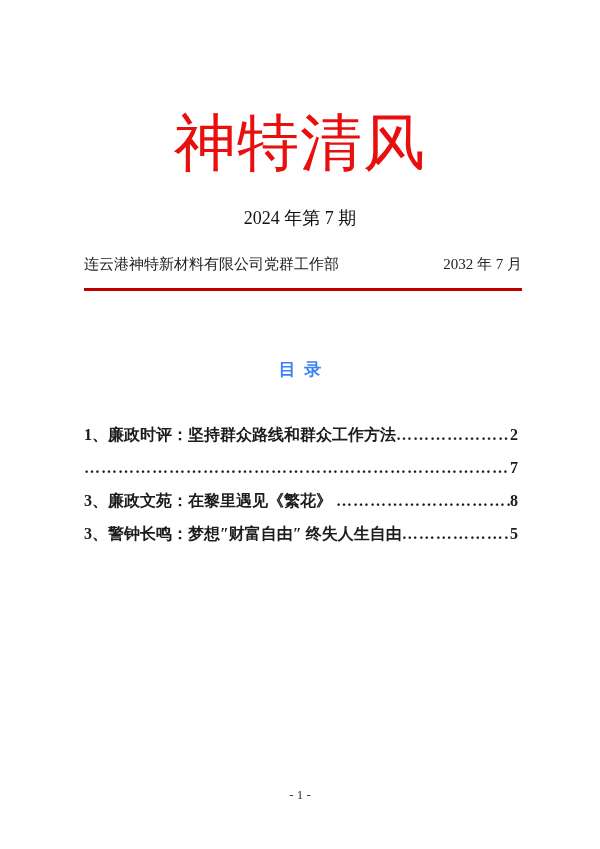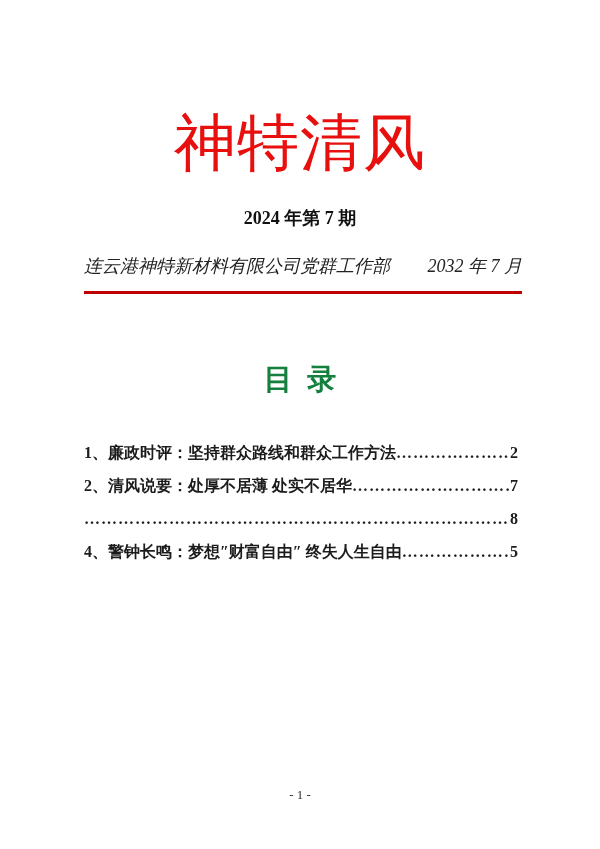--- a/index.html
+++ b/index.html
@@ -26,45 +26,43 @@
     font-weight: normal;
     letter-spacing: 1px;
     color: #e8100e;
   }
   .issue-line {
     margin-top: 29px;
     text-align: center;
     font-size: 18px;
     line-height: 1.2;
     color: #111111;
-    font-weight: bold;
   }
   .pub-row {
     display: flex;
     justify-content: space-between;
     align-items: center;
     margin: 25px 78px 0 84px;
-    font-size: 18px;
+    font-size: 15px;
     line-height: 1.25;
     color: #222222;
-    font-style: italic;
   }
   .red-rule {
     margin: 14px 78px 0 84px;
     height: 3px;
     background: #c00000;
   }
   .toc-title {
     margin-top: 69px;
     text-align: center;
-    font-size: 29px;
+    font-size: 17px;
     line-height: 1.15;
     font-weight: bold;
     white-space: pre;
-    color: #15803d;
+    color: #3b82f6;
   }
   .toc-list {
     margin: 39px 82px 0 84px;
   }
   .toc-item {
     display: flex;
     align-items: baseline;
     height: 33px;
     line-height: 33px;
     font-size: 16px;
@@ -115,32 +113,32 @@
 
   <div class="toc-list">
 
     <div class="toc-item">
       <span class="toc-label">1、廉政时评：坚持群众路线和群众工作方法</span>
       <span class="toc-leader">…………………………………………………………………………</span>
       <span class="toc-page">2</span>
     </div>
 
     <div class="toc-item">
-      <span class="toc-label">2、清风说要：处厚不居薄 处实不居华</span>
       <span class="toc-leader">…………………………………………………………………………</span>
       <span class="toc-page">7</span>
     </div>
 
     <div class="toc-item">
+      <span class="toc-label">3、廉政文苑：在黎里遇见《繁花》 </span>
       <span class="toc-leader">…………………………………………………………………………</span>
       <span class="toc-page">8</span>
     </div>
 
     <div class="toc-item">
-      <span class="toc-label">4、警钟长鸣：梦想″财富自由″ 终失人生自由</span>
+      <span class="toc-label">3、警钟长鸣：梦想″财富自由″ 终失人生自由</span>
       <span class="toc-leader">…………………………………………………………………………</span>
       <span class="toc-page">5</span>
     </div>
 
   </div>
 
   <div class="footer-page-number">- 1 -</div>
 
 </div>
 

